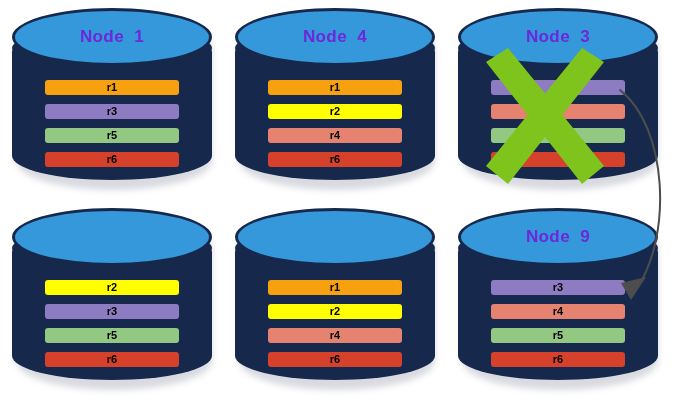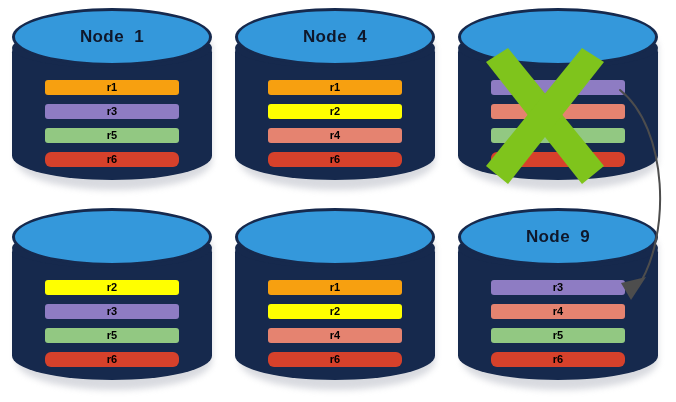--- a/index.html
+++ b/index.html
@@ -70,21 +70,21 @@
     z-index: 3;
   }
   .cyl-title {
     position: absolute;
     left: 0;
     top: 0;
     width: 200px;
     height: 58px;
     line-height: 58px;
     text-align: center;
-    color: #0f172a;
+    color: #6d28d9;
     font-size: 17px;
     font-weight: bold;
     letter-spacing: .4px;
     z-index: 4;
     white-space: pre;
   }
 
   
   .bars {
     position: absolute;
@@ -97,21 +97,21 @@
     position: relative;
     height: 15px;
     margin-bottom: 9px;
     border-radius: 3px;
     text-align: center;
     line-height: 15px;
     font-size: 11px;
     font-weight: bold;
     color: #000000;
   }
-  .bar:last-child { margin-bottom: 8px; border-radius: 6px; }
+  .bar:last-child { margin-bottom: 8px; }
 
   
   .x-mark {
     position: absolute;
     left: 486px;
     top: 48px;
     width: 118px;
     height: 136px;
     z-index: 9;
     pointer-events: none;
@@ -155,20 +155,21 @@
       <div class="bar" style="background: rgb(255, 255, 0);">r2</div>
       <div class="bar" style="background: rgb(229, 131, 112);">r4</div>
       <div class="bar" style="background: rgb(214, 65, 43);">r6</div>
     </div>
   </div>
 
   <div class="node" style="left:458px; top:8px;">
     <div class="cyl-shadow"></div>
     <div class="cyl-body" style="background: rgb(22, 41, 77);"></div>
     <div class="cyl-top" style="background: rgb(52, 152, 219); border-color: rgb(22, 41, 77);"></div>
+    <div class="cyl-title">Node  3</div>
     <div class="bars">
       <div class="bar" style="background: rgb(142, 124, 195);">r3</div>
       <div class="bar" style="background: rgb(229, 131, 112);"></div>
       <div class="bar" style="background: rgb(146, 200, 130);"></div>
       <div class="bar" style="background: rgb(214, 65, 43);"></div>
     </div>
   </div>
 
   <div class="node" style="left:12px; top:208px;">
     <div class="cyl-shadow"></div>

